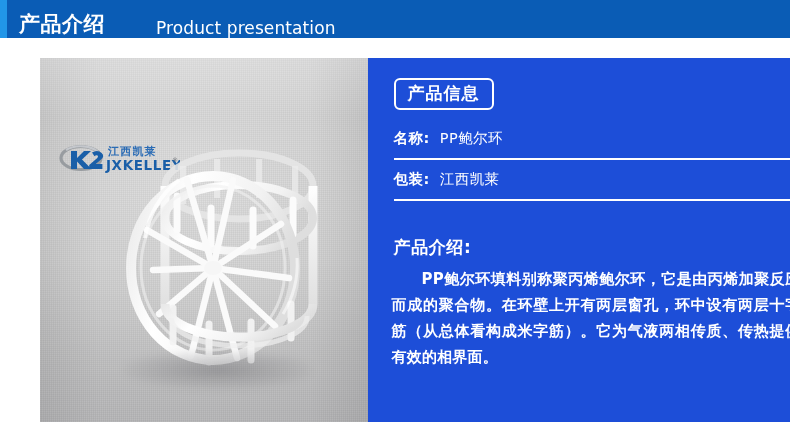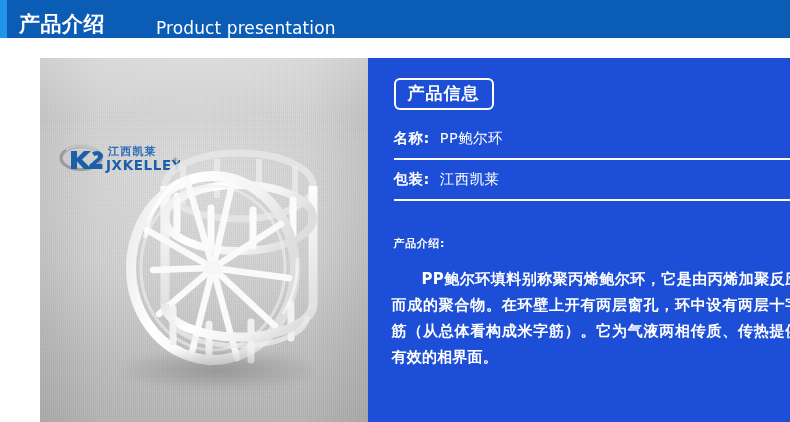--- a/index.html
+++ b/index.html
@@ -173,21 +173,21 @@
     font-size: 14.5px;
     font-weight: normal;
     margin-left: 10px;
     letter-spacing: 0.4px;
   }
   .desc-heading {
     position: absolute;
     left: 26px;
     top: 178px;
     color: #ffffff;
-    font-size: 11px;
+    font-size: 17px;
     font-weight: bold;
     letter-spacing: 0.6px;
     white-space: nowrap;
   }
   .desc-body {
     position: absolute;
     left: 24px;
     top: 208px;
     width: 409px;
     color: #ffffff;

